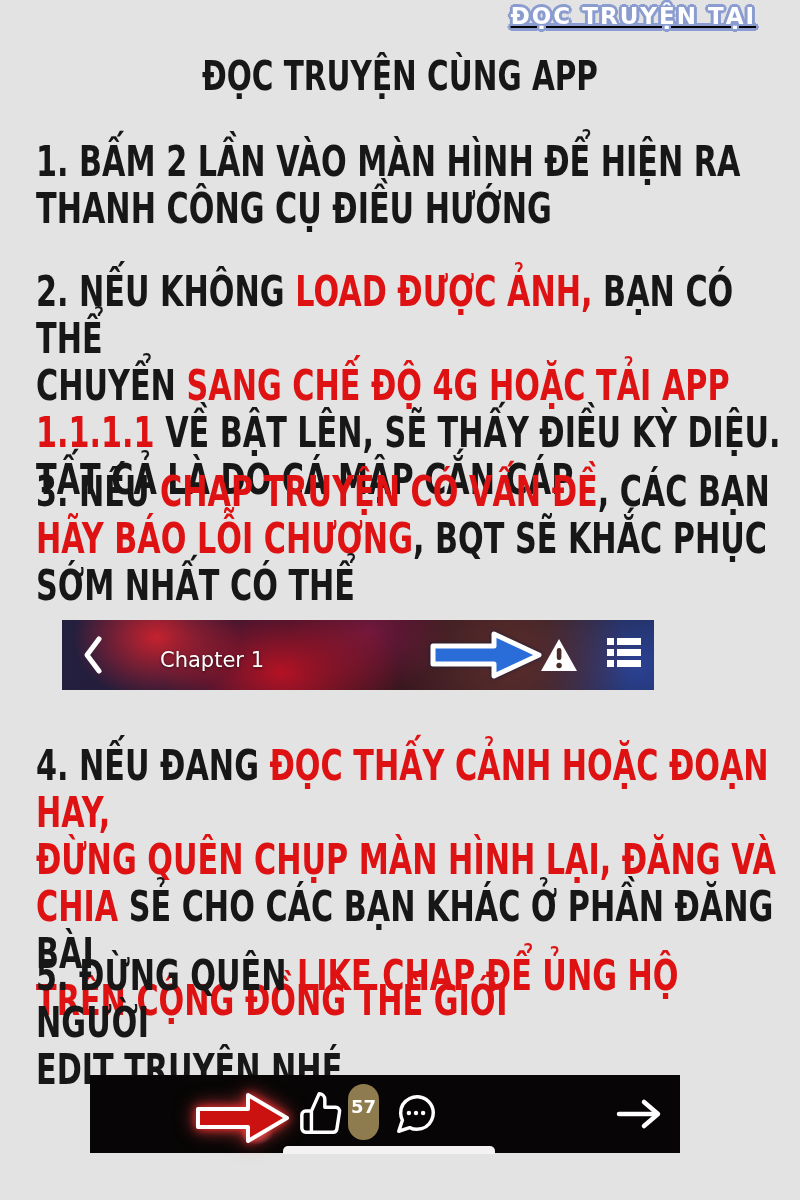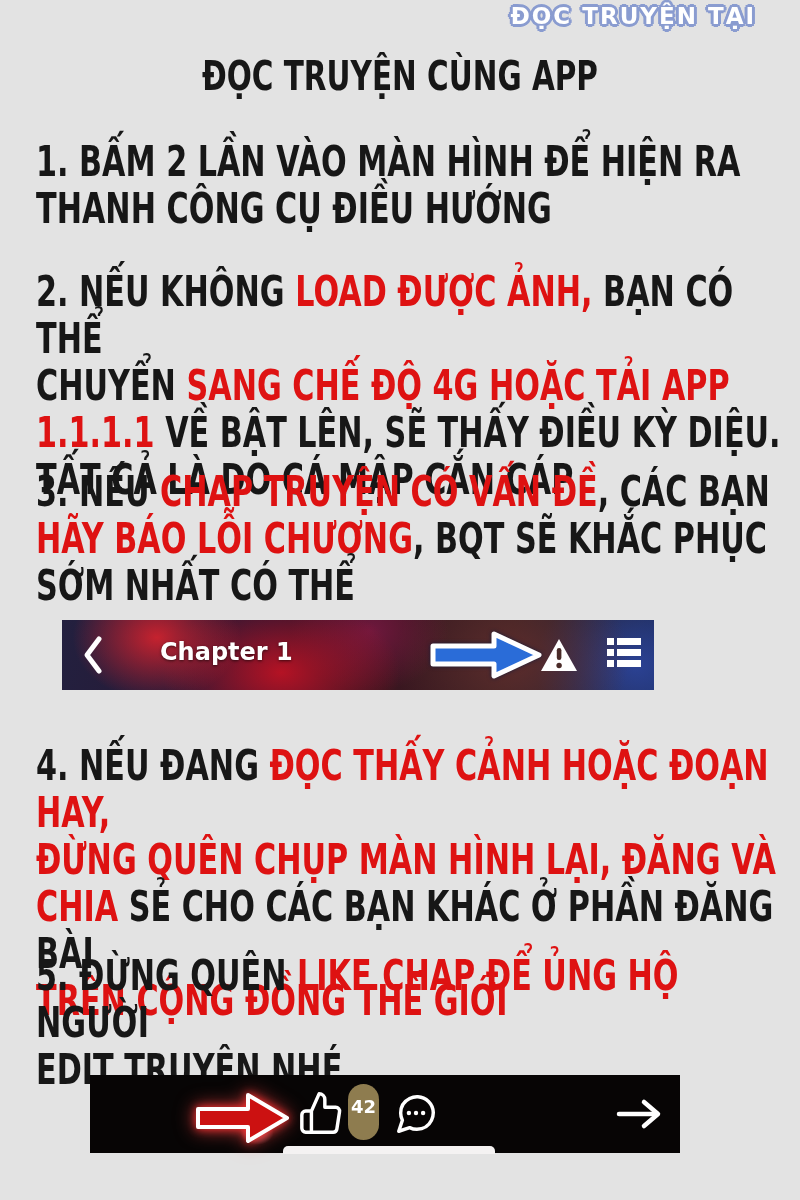--- a/index.html
+++ b/index.html
@@ -1,21 +1,21 @@
 <!DOCTYPE html>
 <html style="--bg: #e3e3e3; --ink: #171717; --red: #de1212; --logo-outline: #8a9cd0; --logo-blue: #74a7de; --badge: #8e7c4f;"><head>
 <meta charset="utf-8">
 <style>
   * { margin:0; padding:0; box-sizing:border-box; }
   html,body { width:800px; height:1200px; overflow:hidden; }
   body { background:var(--bg,#e3e3e3); font-family:"DejaVu Sans","Liberation Sans",sans-serif; }
   .page { position:relative; width:800px; height:1200px; }
 
   
-  .logo { position:absolute; top:4px; right:6px; text-align:right; line-height:1.05; }
+  .logo { position:absolute; top:4px; right:6px; text-align:right; line-height:1.05;text-decoration:underline; }
   .logo-line1 {
     font-size:23px; font-weight:bold; letter-spacing:2px; color:#fff; margin-right:38px;
     text-shadow:-2px -2px 0 var(--logo-outline), 2px -2px 0 var(--logo-outline),
                 -2px 2px 0 var(--logo-outline), 2px 2px 0 var(--logo-outline),
                  0 -3px 0 var(--logo-outline), 0 3px 0 var(--logo-outline),
                 -3px 0 0 var(--logo-outline), 3px 0 0 var(--logo-outline);
   }
   .logo-line2 {
     font-size:37px; font-weight:bold; letter-spacing:0; color:var(--logo-blue);
     text-shadow:-2px -2px 0 #fff, 2px -2px 0 #fff, -2px 2px 0 #fff, 2px 2px 0 #fff,
@@ -46,21 +46,21 @@
       radial-gradient(ellipse 120px 90px at 16% 25%, rgba(225,35,45,.85), rgba(225,35,45,0) 70%),
       radial-gradient(ellipse 170px 110px at 37% 75%, rgba(195,18,35,.9), rgba(195,18,35,0) 70%),
       radial-gradient(ellipse 110px 85px at 52% 15%, rgba(130,25,70,.75), rgba(130,25,70,0) 72%),
       radial-gradient(ellipse 150px 130px at 76% 55%, rgba(95,45,45,.95), rgba(95,45,45,0) 78%),
       radial-gradient(ellipse 130px 110px at 97% 65%, rgba(45,70,160,.85), rgba(45,70,160,0) 78%),
       linear-gradient(100deg,#23203f 0%,#2a1530 35%,#3a1520 55%,#342020 75%,#1c2a55 100%);
     overflow:hidden;
   }
   .chapter-bar .back { position:absolute; left:20px; top:15px; }
   .chapter-title {
-    position:absolute; left:98px; top:18px; color:#fff; font-size:24px; font-weight:700;
+    position:absolute; left:98px; top:28px; color:#fff; font-size:21px; font-weight:400;
     text-shadow:0 1px 3px rgba(0,0,0,.6);
   }
   .chapter-bar .blue-arrow { position:absolute; left:366px; top:9px;
     filter:drop-shadow(0 0 2px rgba(10,25,60,.8)); }
   .chapter-bar .warn { position:absolute; left:477px; top:18px; }
   .chapter-bar .menu { position:absolute; left:545px; top:18px; }
 
   
   .bottom-bar {
     position:absolute; left:90px; top:1075px; width:590px; height:78px;
@@ -134,21 +134,21 @@
 EDIT TRUYỆN NHÉ</span></div>
 
   <div class="bottom-bar">
     <div class="pink-blob"></div>
     <svg class="red-arrow" width="100" height="58" viewBox="0 0 100 58">
       <polygon points="5,20 55,20 55,6 94,29 55,52 55,38 5,38" fill="#cc1111" stroke="#ffffff" stroke-width="4" stroke-linejoin="round"></polygon>
     </svg>
     <svg class="thumb" width="46" height="46" viewBox="0 0 24 24">
       <path d="M14 9V5a3 3 0 0 0-3-3l-4 9v11h11.28a2 2 0 0 0 2-1.7l1.38-9a2 2 0 0 0-2-2.3zM7 22H4a2 2 0 0 1-2-2v-7a2 2 0 0 1 2-2h3" fill="none" stroke="#ffffff" stroke-width="1.8" stroke-linecap="round" stroke-linejoin="round"></path>
     </svg>
-    <div class="like-badge">42</div>
+    <div class="like-badge">57</div>
     <svg class="bubble" width="48" height="46" viewBox="0 0 24 24">
       <path d="M21 11.5a8.38 8.38 0 0 1-.9 3.8 8.5 8.5 0 0 1-7.6 4.7 8.38 8.38 0 0 1-3.8-.9L3 21l1.9-5.7a8.38 8.38 0 0 1-.9-3.8 8.5 8.5 0 0 1 4.7-7.6 8.38 8.38 0 0 1 3.8-.9h.5a8.48 8.48 0 0 1 8 8v.5z" fill="none" stroke="#ffffff" stroke-width="1.8" stroke-linecap="round" stroke-linejoin="round"></path>
       <circle cx="8.3" cy="11.5" r="1.15" fill="#ffffff"></circle>
       <circle cx="12" cy="11.5" r="1.15" fill="#ffffff"></circle>
       <circle cx="15.7" cy="11.5" r="1.15" fill="#ffffff"></circle>
     </svg>
     <svg class="next" width="48" height="36" viewBox="0 0 48 36">
       <path d="M4 18 H41" fill="none" stroke="#ffffff" stroke-width="4.5" stroke-linecap="round"></path>
       <path d="M29 6 L43 18 L29 30" fill="none" stroke="#ffffff" stroke-width="4.5" stroke-linecap="round" stroke-linejoin="round"></path>
     </svg>

